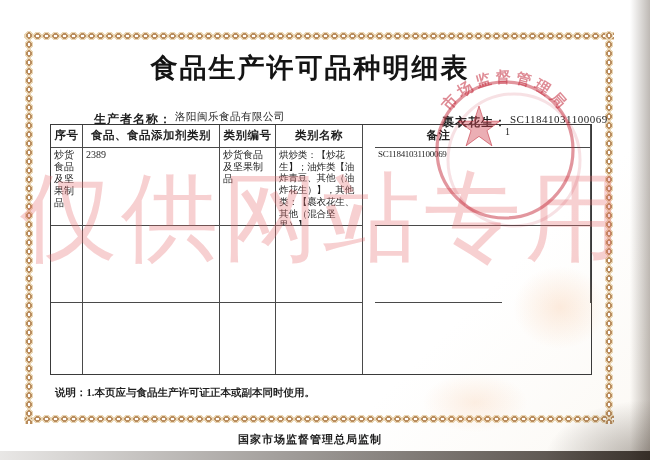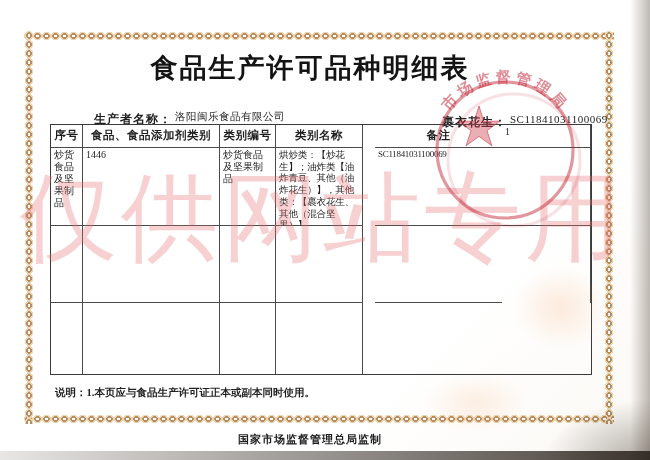--- a/index.html
+++ b/index.html
@@ -100,21 +100,21 @@
 
 <div class="tbl">
   <div class="cell th">序号</div>
   <div class="cell th">食品、食品添加剂类别</div>
   <div class="cell th">类别编号</div>
   <div class="cell th">类别名称</div>
   <div class="cell th lastcol">备注</div>
 
   <div class="cell td">1</div>
   <div class="cell td">炒货食品及坚果制品</div>
-  <div class="cell td">1446</div>
+  <div class="cell td">2389</div>
   <div class="cell td">炒货食品及坚果制品</div>
   <div class="cell td details">烘炒类：【炒花生】；油炸类【油炸青豆、其他（油炸花生）】，其他类：【裹衣花生、其他（混合坚果）】</div>
   <div class="cell td remark lastcol">SC11841031100069</div>
 
   <div class="cell td"></div>
   <div class="cell td"></div>
   <div class="cell td"></div>
   <div class="cell td"></div>
   <div class="cell td"></div>
   <div class="cell td lastcol"></div>

